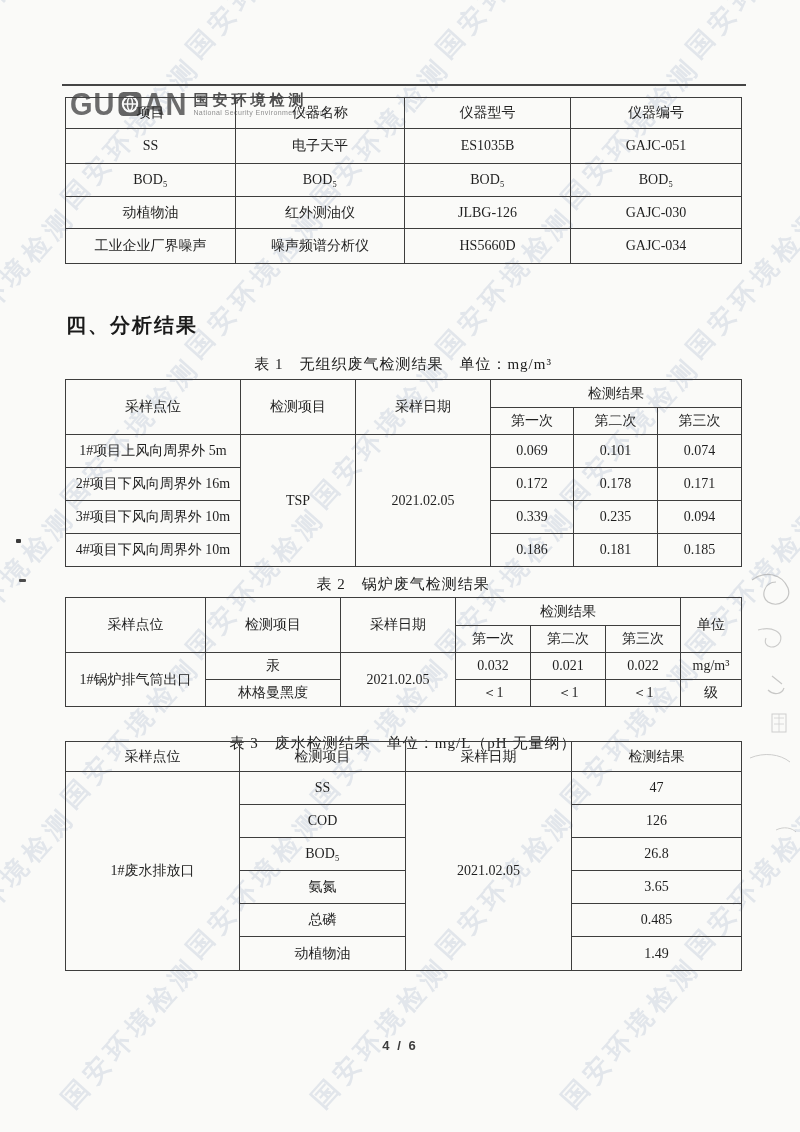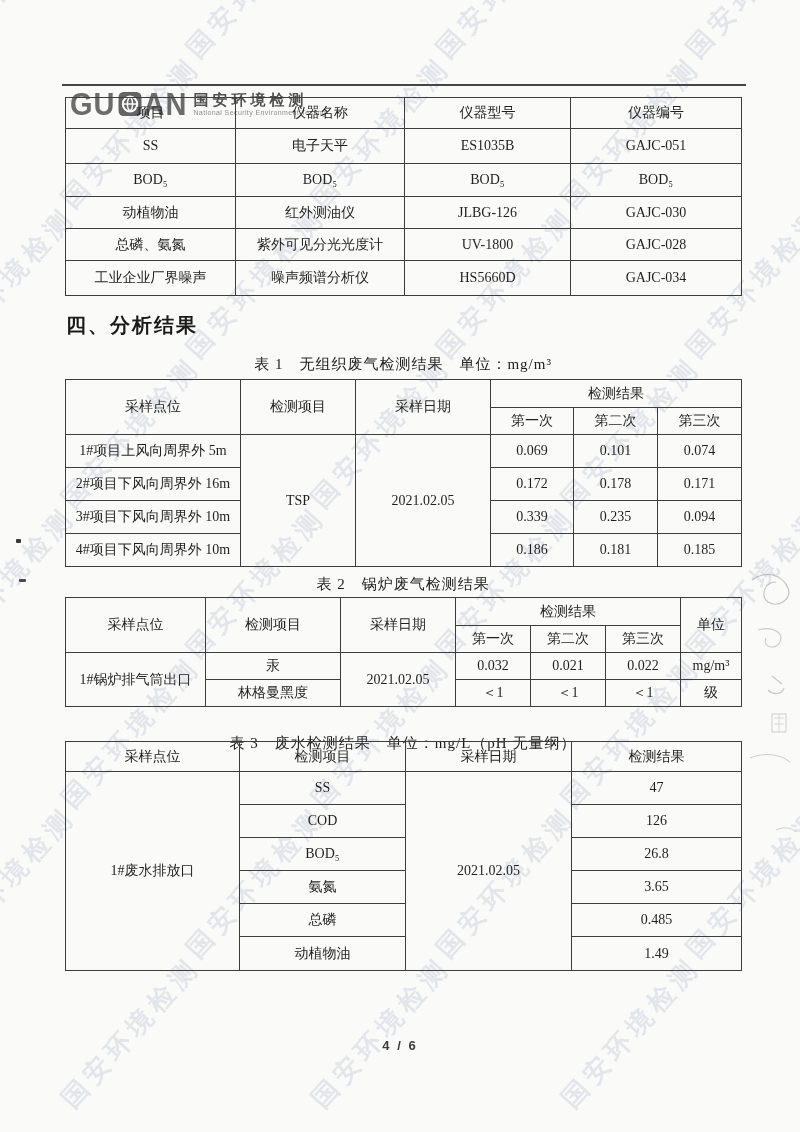--- a/index.html
+++ b/index.html
@@ -161,26 +161,20 @@
         <td>BOD₅</td>
         <td>BOD₅</td>
         <td>BOD₅</td>
       </tr>
       <tr style="height:32px">
         <td>动植物油</td>
         <td>红外测油仪</td>
         <td>JLBG-126</td>
         <td>GAJC-030</td>
       </tr>
-      <tr style="height:32px">
-        <td>总磷、氨氮</td>
-        <td>紫外可见分光光度计</td>
-        <td>UV-1800</td>
-        <td>GAJC-028</td>
-      </tr>
       <tr style="height:35px">
         <td>工业企业厂界噪声</td>
         <td>噪声频谱分析仪</td>
         <td>HS5660D</td>
         <td>GAJC-034</td>
       </tr>
     </tbody>
       </table>
 
     <div class="section-title">四、分析结果</div>

